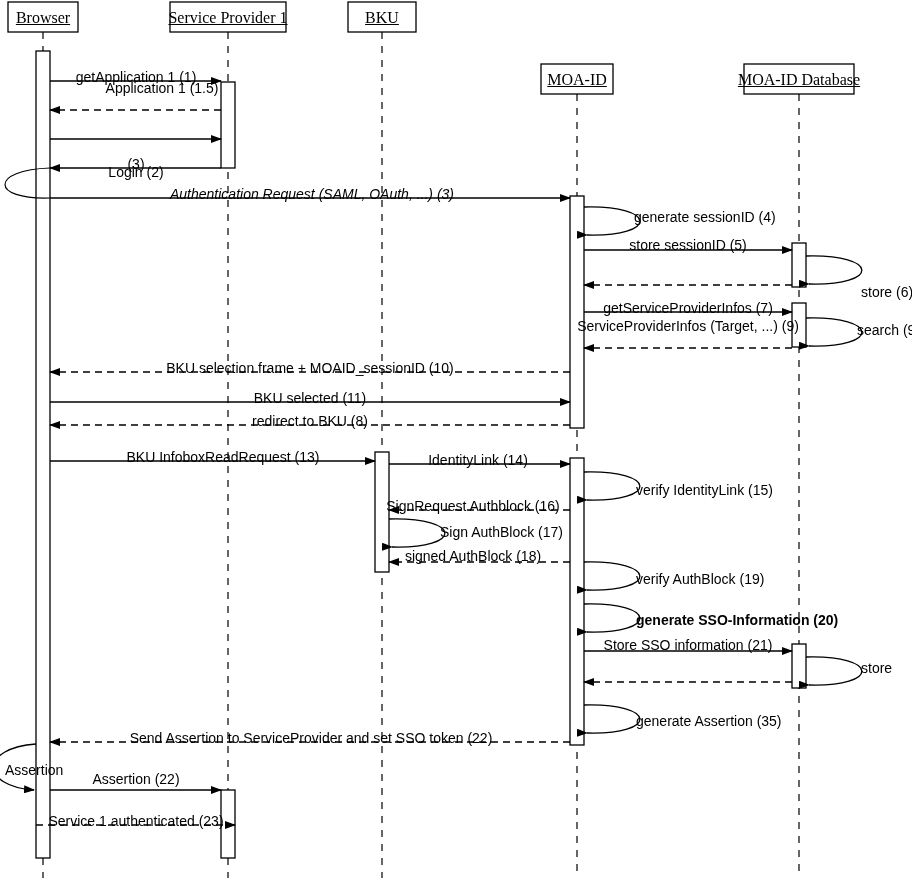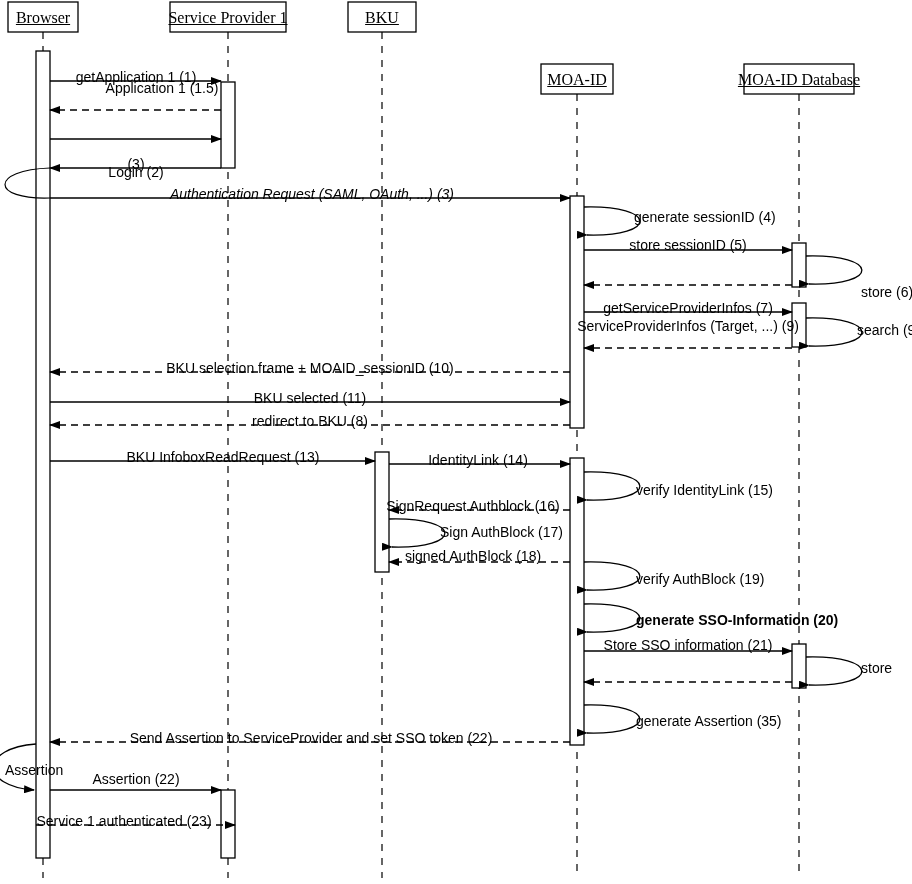--- a/index.html
+++ b/index.html
@@ -121,21 +121,21 @@
       <div class="lbl" style="left: 440px; top: 525px;">Sign AuthBlock (17)</div>
       <div class="lbl ctr" style="left: 473px; top: 549px;">signed AuthBlock (18)</div>
       <div class="lbl" style="left: 636px; top: 572px;">verify AuthBlock (19)</div>
       <div class="lbl" style="left: 636px; top: 613px; font-weight: bold;">generate SSO-Information (20)</div>
       <div class="lbl ctr" style="left: 688px; top: 638px;">Store SSO information (21)</div>
       <div class="lbl" style="left: 861px; top: 661px;">store</div>
       <div class="lbl" style="left: 636px; top: 714px;">generate Assertion (35)</div>
       <div class="lbl ctr" style="left: 311px; top: 731px;">Send Assertion to ServiceProvider and set SSO token (22)</div>
       <div class="lbl" style="left: 5px; top: 763px;">Assertion</div>
       <div class="lbl ctr" style="left: 136px; top: 760px; margin-top: 12px;">Assertion (22)</div>
-      <div class="lbl ctr" style="left: 124px; top: 814px;">Service 1 authenticated (23)</div>
+      <div class="lbl ctr" style="left: 136px; top: 814px;">Service 1 authenticated (23)</div>
     </div>
   <div id="plabels">
       <div class="plabel" style="left: 43px; top: 10px;">Browser</div>
       <div class="plabel" style="left: 228px; top: 10px;">Service Provider 1</div>
       <div class="plabel" style="left: 382px; top: 10px;">BKU</div>
       <div class="plabel" style="left: 577px; top: 72px;">MOA-ID</div>
       <div class="plabel" style="left: 799px; top: 72px;">MOA-ID Database</div>
     </div>
 </div>
 

